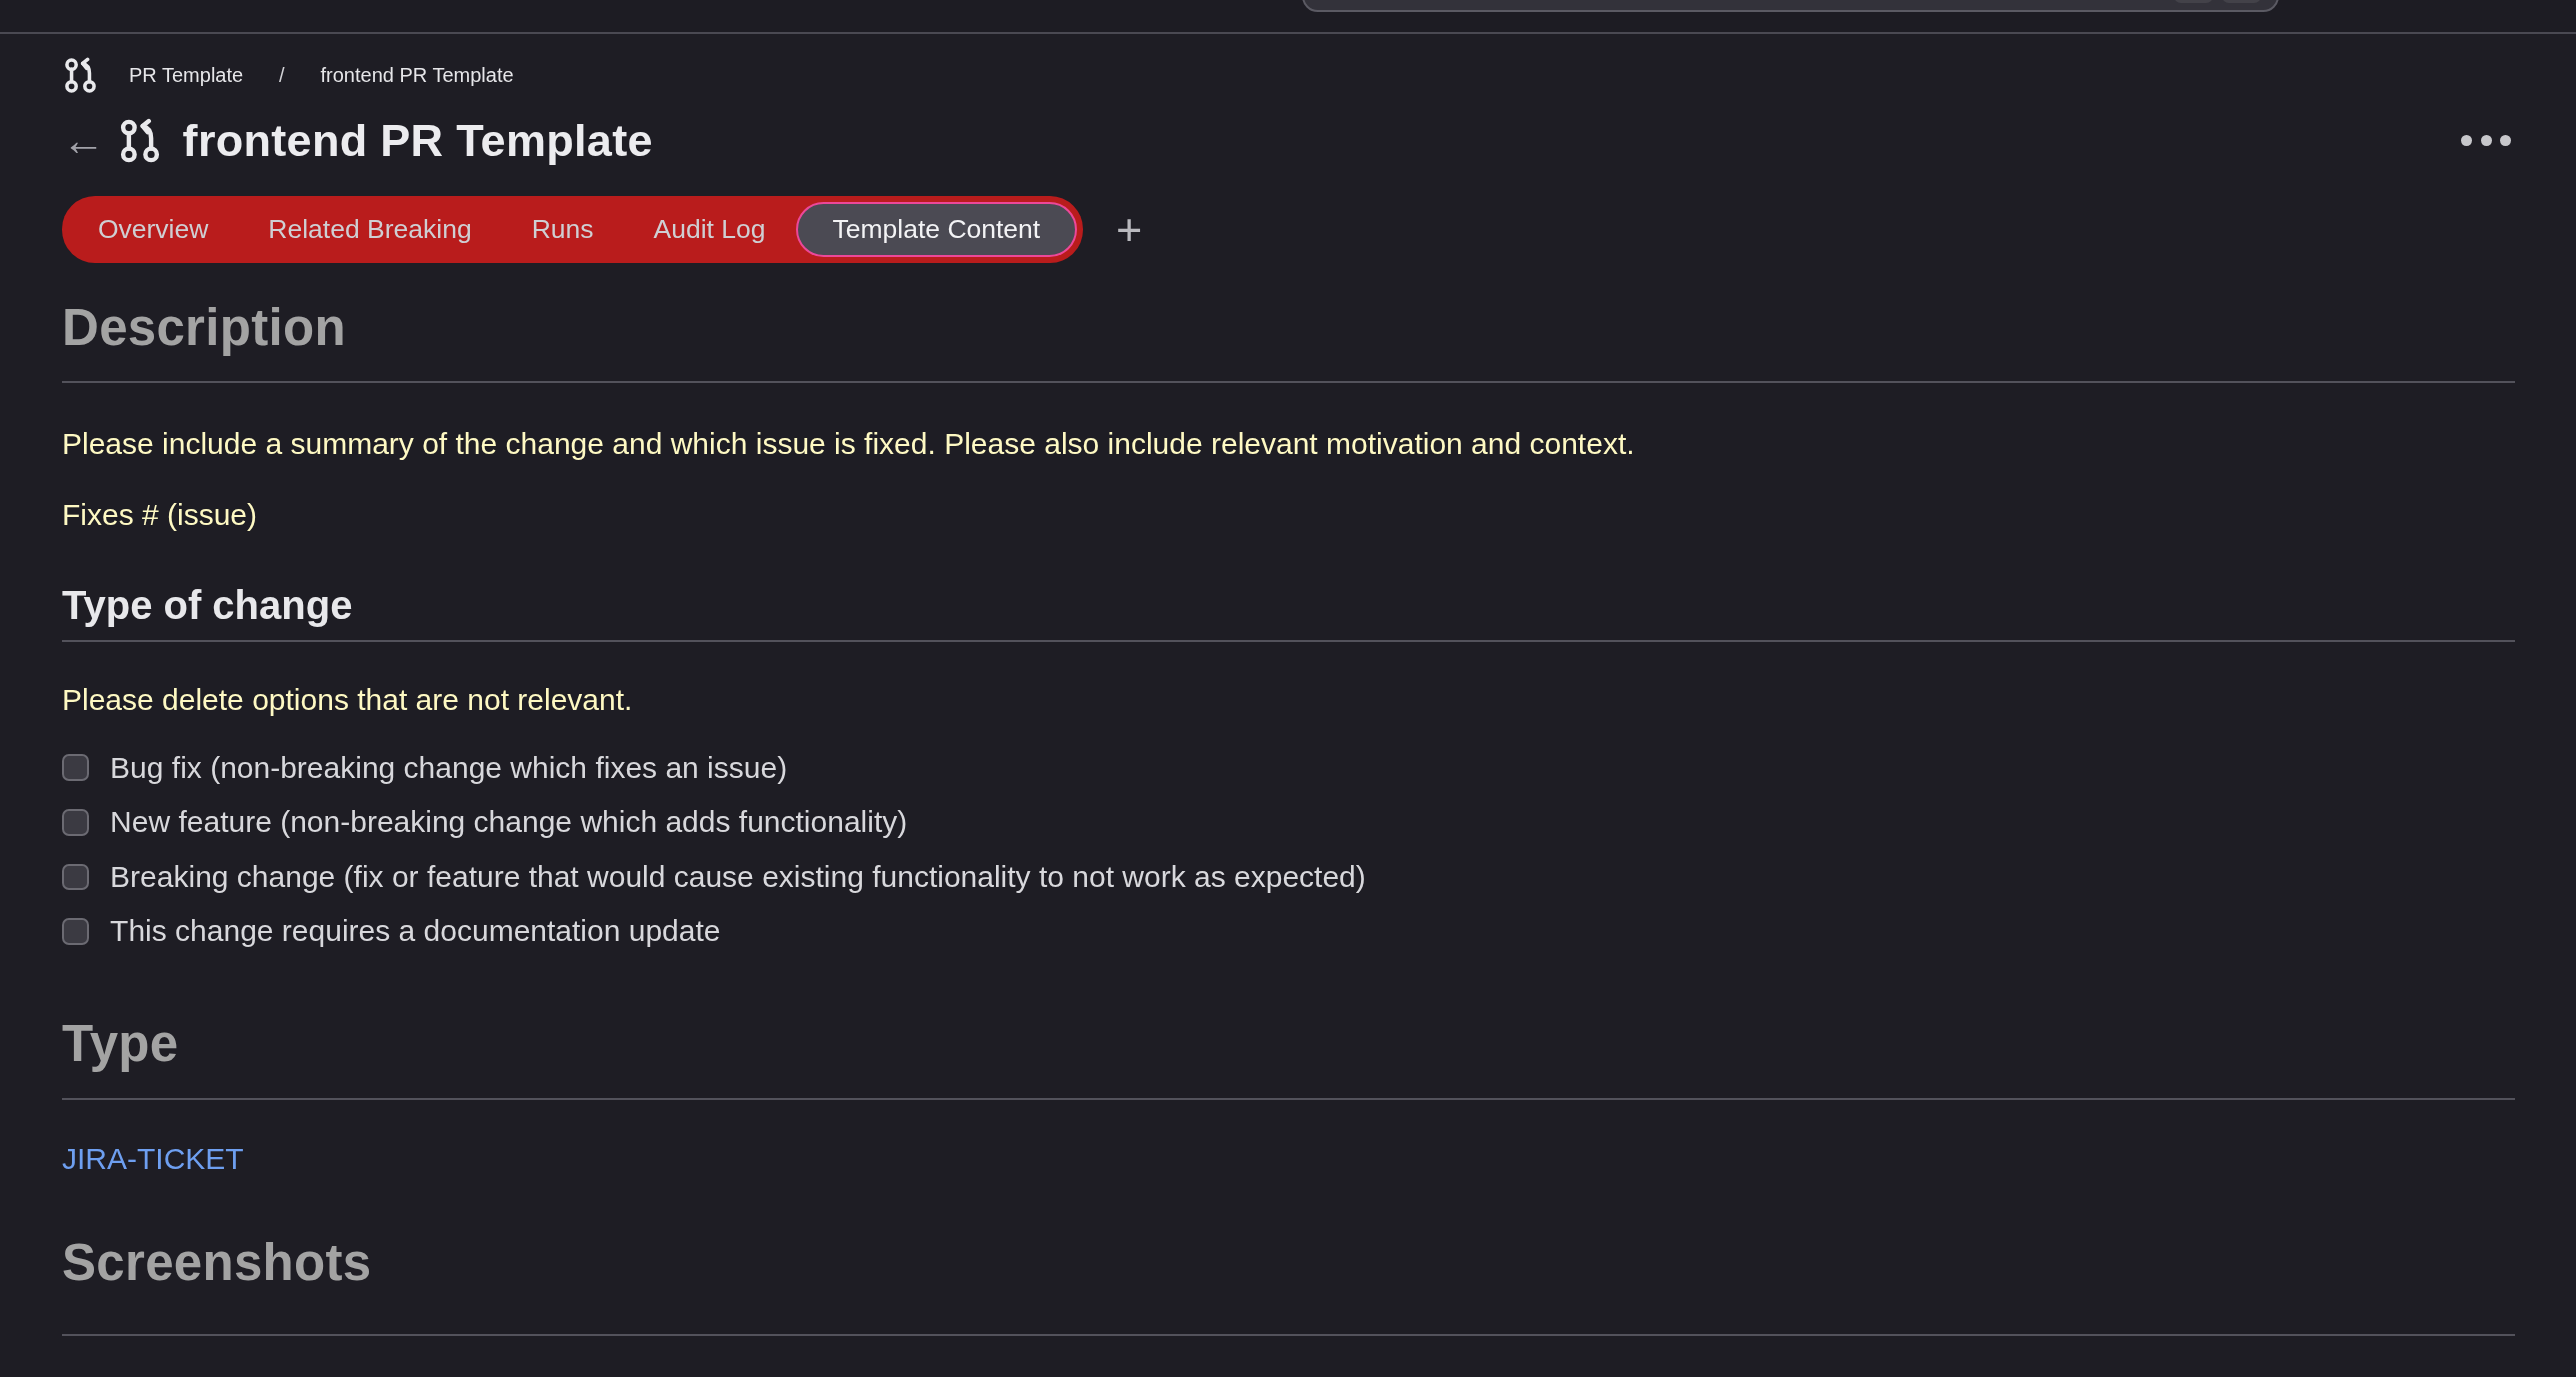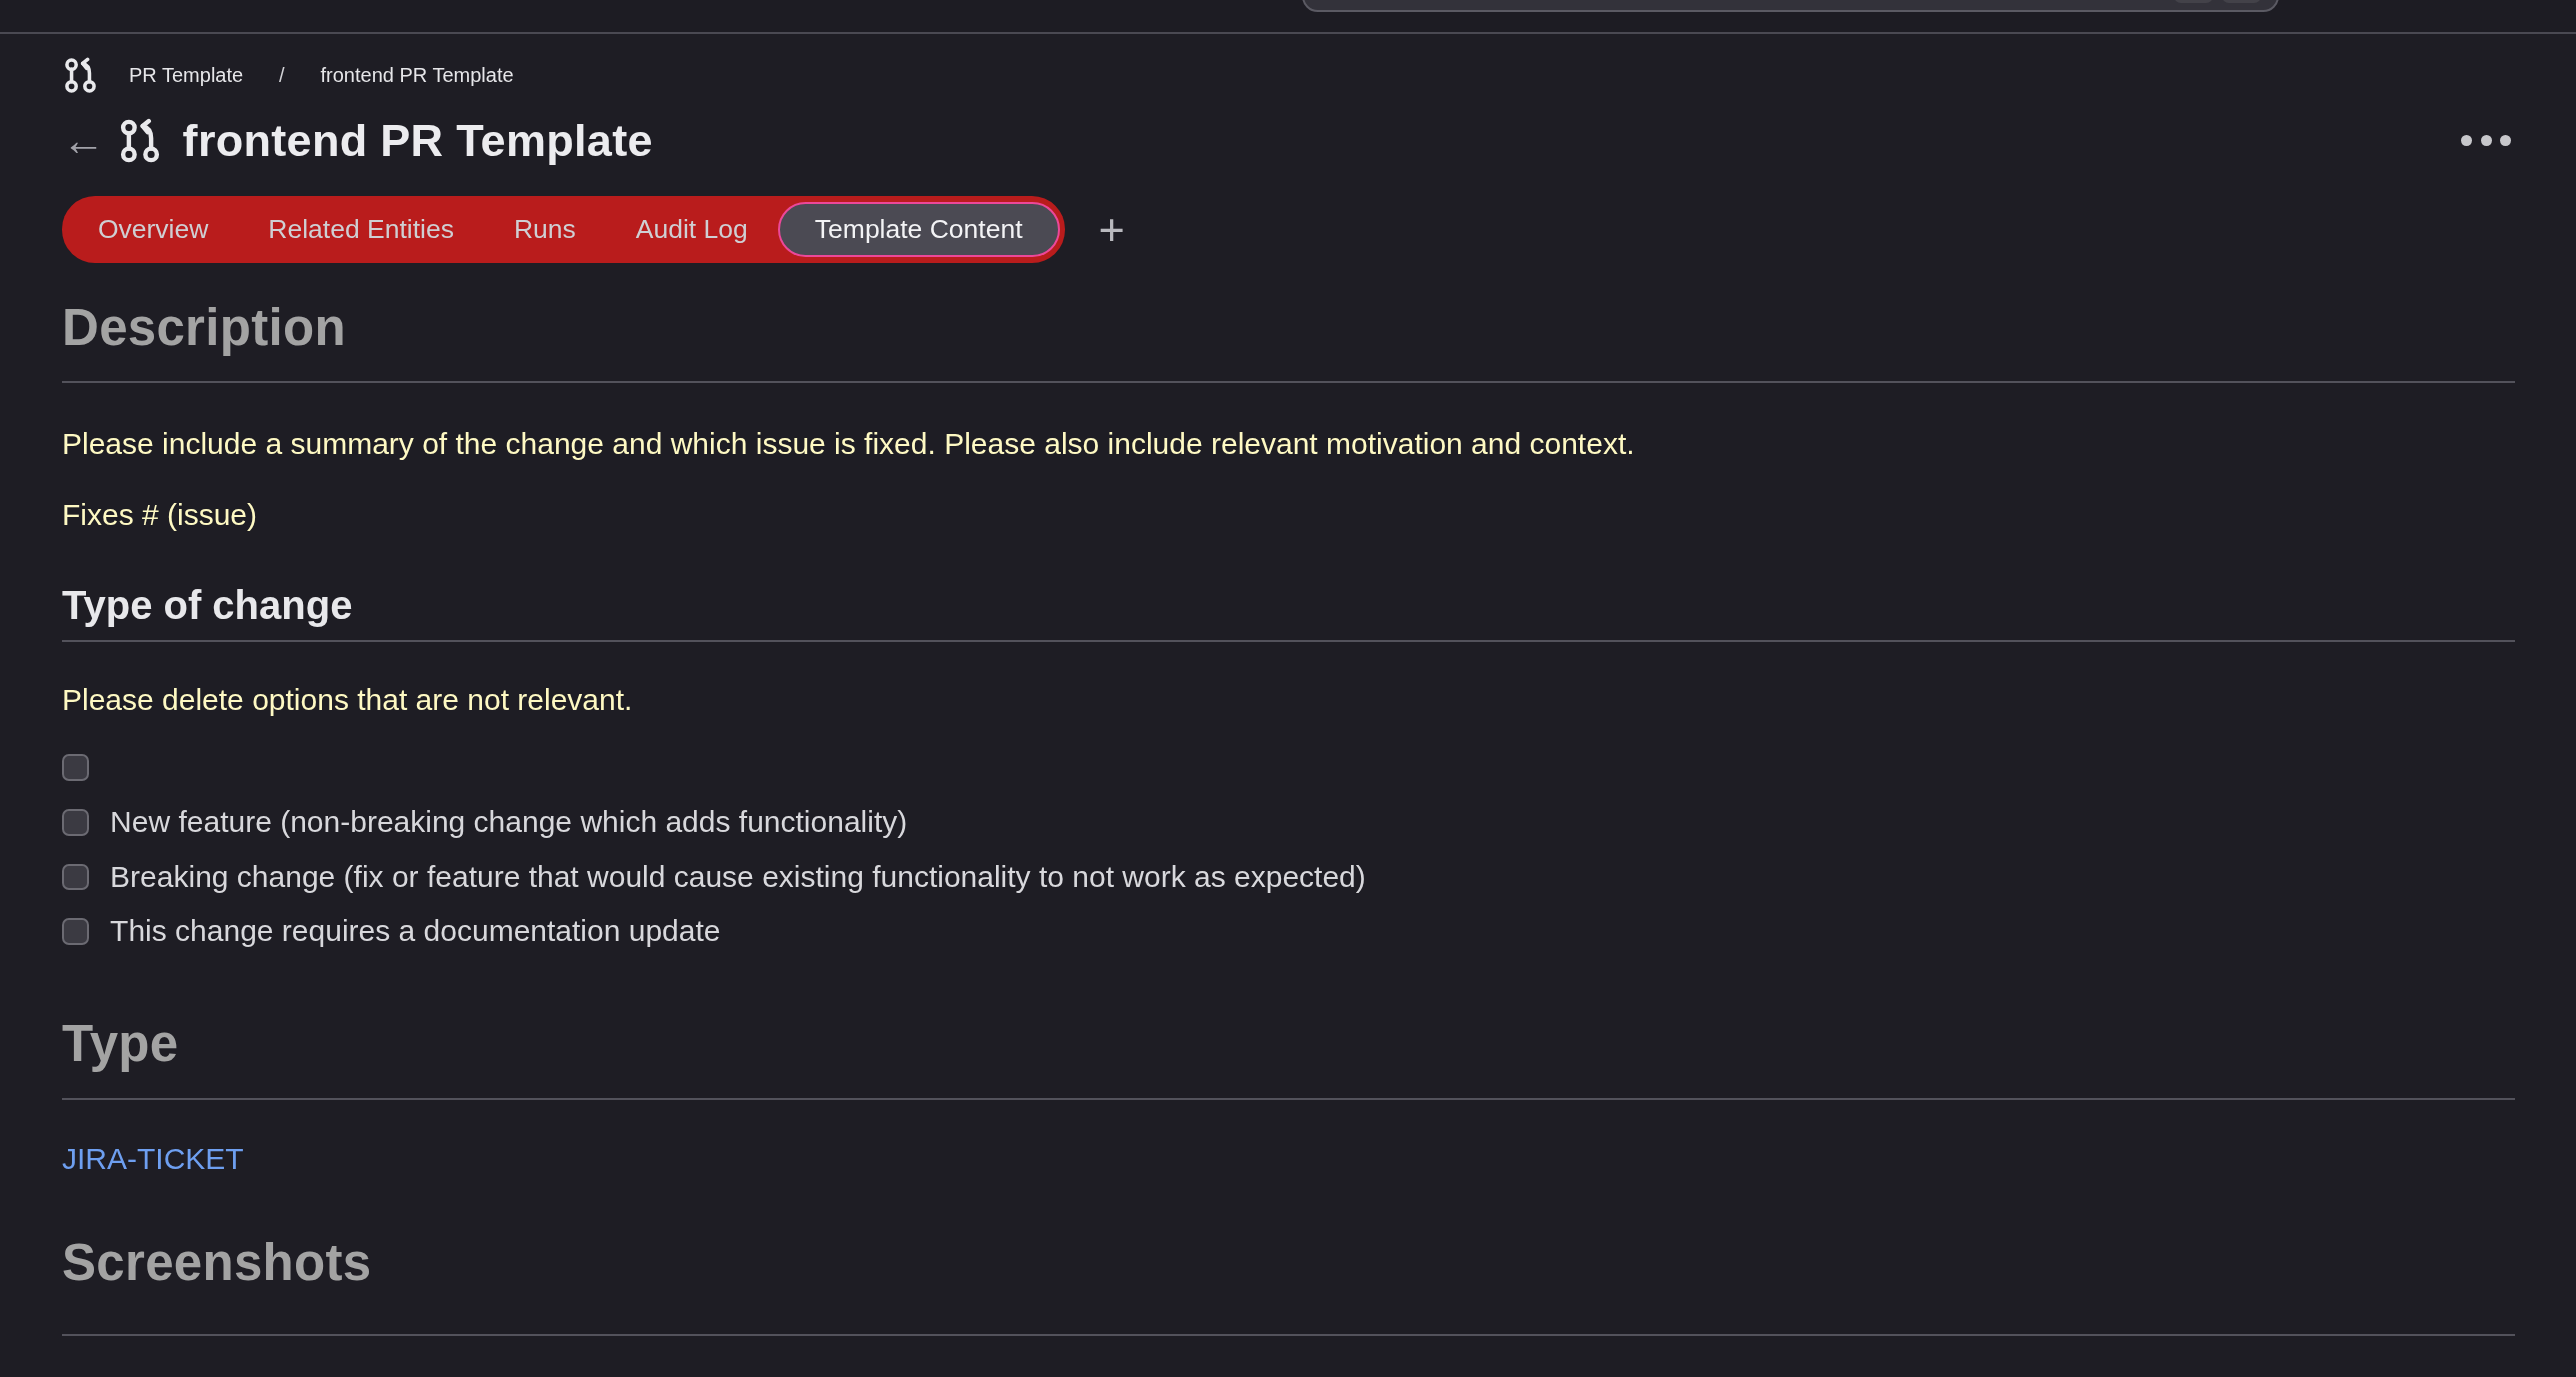--- a/index.html
+++ b/index.html
@@ -120,21 +120,21 @@
       <span class="dot"></span>
       <span class="dot"></span>
       <span class="dot"></span>
     </span>
   </div>
 
   
   <div class="tabs-row">
     <div class="tabbar">
       <span class="tab">Overview</span>
-      <span class="tab">Related Entities</span>
+      <span class="tab">Related Breaking</span>
       <span class="tab">Runs</span>
       <span class="tab">Audit Log</span>
       <span class="tab active">Template Content</span>
     </div>
     <span class="add-tab">+</span>
   </div>
 
   
   <h1 class="sec">Description</h1>
   <div class="hr"></div>
@@ -142,20 +142,21 @@
   <p class="body fixes">Fixes # (issue)</p>
 
   
   <h2 class="sec">Type of change</h2>
   <div class="hr h2hr"></div>
   <p class="body intro">Please delete options that are not relevant.</p>
 
   <ul class="options">
     <li>
       <span class="checkbox"></span>
+      <span class="opt-label">Bug fix (non-breaking change which fixes an issue)</span>
     </li>
     <li>
       <span class="checkbox"></span>
       <span class="opt-label">New feature (non-breaking change which adds functionality)</span>
     </li>
     <li>
       <span class="checkbox"></span>
       <span class="opt-label">Breaking change (fix or feature that would cause existing functionality to not work as expected)</span>
     </li>
     <li>

